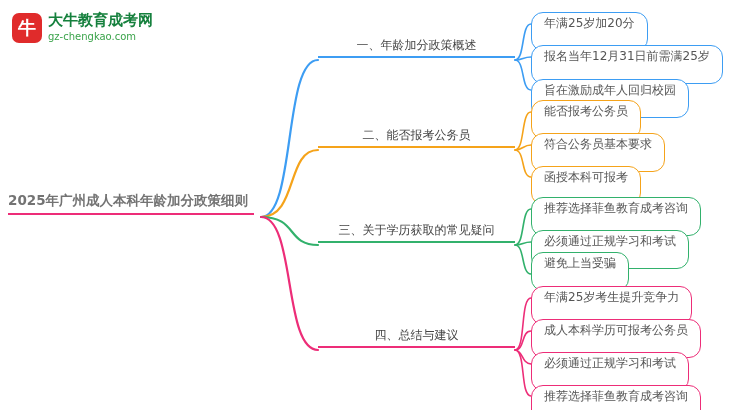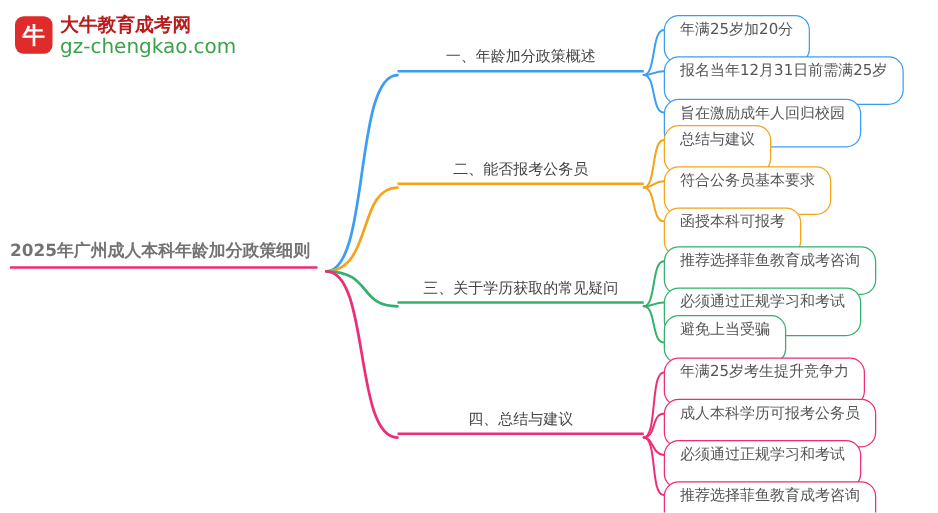--- a/index.html
+++ b/index.html
@@ -20,22 +20,22 @@
   .st-pink   { stroke:#ed2d78; }
 
   .logo { position:absolute; left:12px; top:10px; display:flex; align-items:flex-start; }
   .logo-icon {
     width:30px; height:30px; margin-top:3px;
     background:#e02b2b; border-radius:7px;
     color:#ffffff; font-weight:bold; font-size:18px;
     display:flex; align-items:center; justify-content:center;
   }
   .logo-text { margin-left:6px; }
-  .logo-title { color:#b91c1c; font-weight:bold; font-size:15px; line-height:20px; white-space:nowrap; }
-  .logo-domain { color:#3aa34a; font-size:16px; line-height:14px;text-align:center; }
+  .logo-title { color:#15803d; font-weight:bold; font-size:15px; line-height:20px; white-space:nowrap; }
+  .logo-domain { color:#3aa34a; font-size:10px; line-height:14px; }
 
   .root-node {
     position:absolute; left:8px; top:192px; height:23px;
     font-size:13.5px; font-weight:bold; color:#737373;
     border-bottom:2.5px solid #ed2d78; white-space:nowrap;
     padding-right:6px;
   }
   .branch {
     position:absolute; left:318px; width:197px; height:21px;
     text-align:center; font-size:12px; color:#444444;
@@ -102,21 +102,21 @@
 
 <div class="branch b1">一、年龄加分政策概述</div>
 <div class="branch b2">二、能否报考公务员</div>
 <div class="branch b3">三、关于学历获取的常见疑问</div>
 <div class="branch b4">四、总结与建议</div>
 
 <div class="leaf c1" style="top:12px">年满25岁加20分</div>
 <div class="leaf c1" style="top:45px">报名当年12月31日前需满25岁</div>
 <div class="leaf c1" style="top:79px">旨在激励成年人回归校园</div>
 
-<div class="leaf c2" style="top:100px">总结与建议</div>
+<div class="leaf c2" style="top:100px">能否报考公务员</div>
 <div class="leaf c2" style="top:133px">符合公务员基本要求</div>
 <div class="leaf c2" style="top:166px">函授本科可报考</div>
 
 <div class="leaf c3" style="top:197px">推荐选择菲鱼教育成考咨询</div>
 <div class="leaf c3" style="top:230px">必须通过正规学习和考试</div>
 <div class="leaf c3" style="top:252px">避免上当受骗</div>
 
 <div class="leaf c4" style="top:286px">年满25岁考生提升竞争力</div>
 <div class="leaf c4" style="top:319px">成人本科学历可报考公务员</div>
 <div class="leaf c4" style="top:352px">必须通过正规学习和考试</div>

